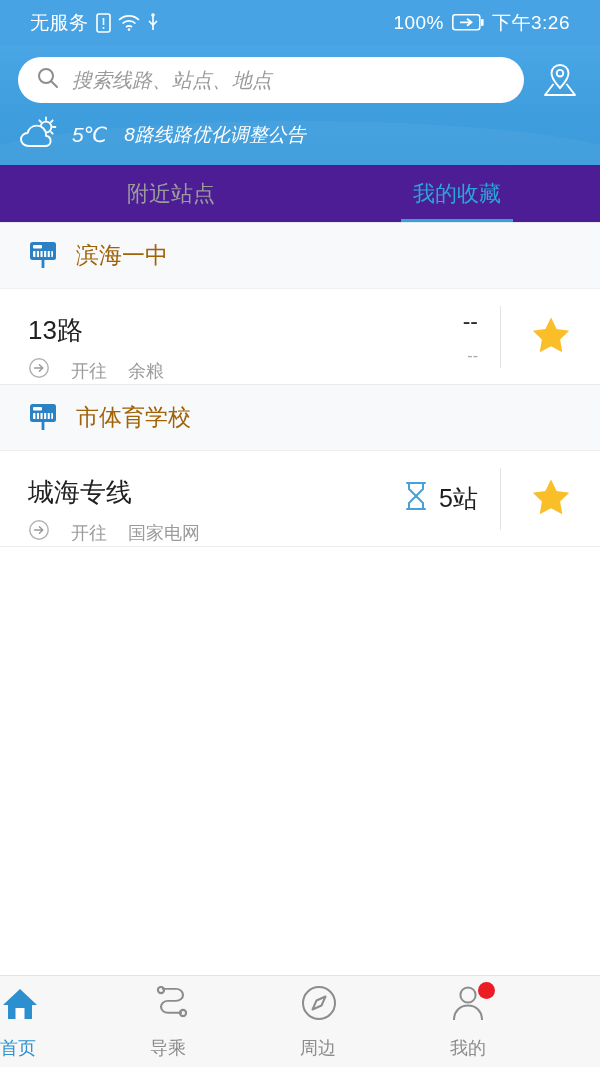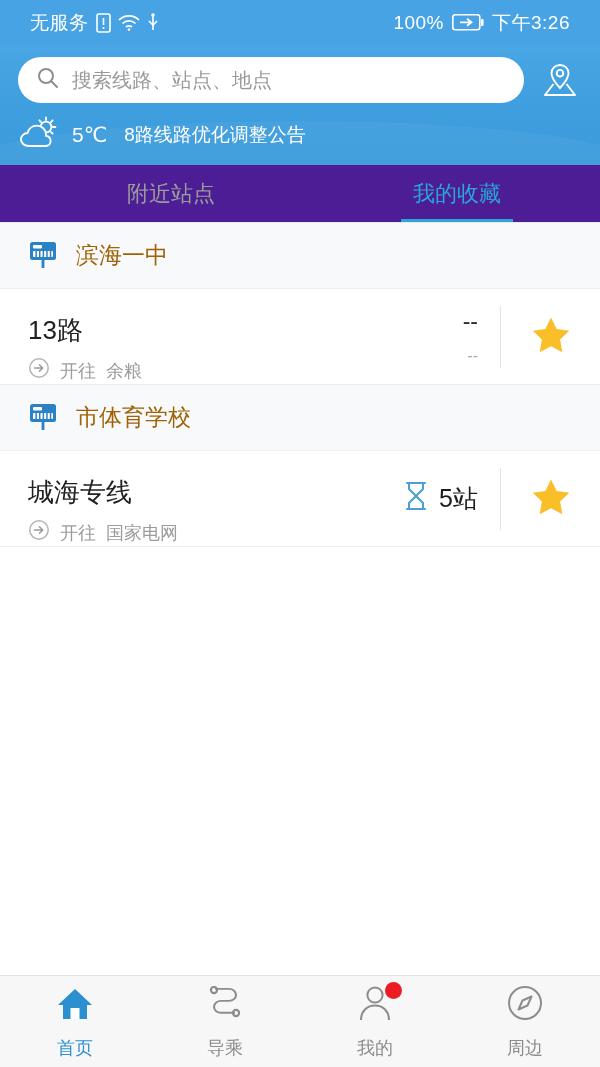--- a/index.html
+++ b/index.html
@@ -18,21 +18,21 @@
     padding:0 30px;font-size:19px;
   }
   .sb-left{display:flex;align-items:center;gap:7px;}
   .sb-right{display:flex;align-items:center;gap:8px;}
   .sb-text{font-size:19px;letter-spacing:.5px;}
   .sb-icon{display:inline-flex;align-items:center;}
 
   
   .header{
     background:linear-gradient(180deg,#4aa6e5 0%,#3f9ede 55%,#3b9adb 100%);
-    padding:12px 18px 0 18px;height:120px;position:relative;overflow:hidden;
+    padding:12px 18px 0 18px;height:120px;position:relative;overflow:hidden;font-style:italic;
   }
   .header:after{
     content:"";position:absolute;left:-40px;right:-40px;bottom:-46px;height:90px;
     border-radius:50%;background:rgba(255,255,255,.045);
   }
   .search-row{display:flex;align-items:center;gap:14px;position:relative;z-index:2;}
   .search-box{
     flex:1;height:46px;background:#ffffff;border-radius:23px;
     display:flex;align-items:center;padding:0 18px;gap:12px;
   }
@@ -69,40 +69,40 @@
     padding:0 0 0 26px;gap:16px;border-bottom:1px solid #efefef;
   }
   .station-name{font-size:23px;color:#a16207;}
 
   .route-row{
     display:flex;align-items:center;background:#ffffff;
     border-bottom:1px solid #ececec;height:96px;padding-left:28px;
   }
   .route-main{flex:1;display:flex;flex-direction:column;justify-content:center;gap:9px;}
   .route-name{font-size:26px;color:#212121;margin-top:24px;}
-  .route-dir{display:flex;align-items:center;gap:10px;font-size:18px;color:#9b9b9b;}
+  .route-dir{display:flex;align-items:center;gap:21px;font-size:18px;color:#9b9b9b;}
   .route-status{
     width:150px;display:flex;flex-direction:column;align-items:flex-end;
     justify-content:center;gap:12px;padding-right:22px;
   }
   .status-top{display:flex;align-items:center;gap:10px;font-size:25px;color:#1d1d1d;}
   .status-top.dim{color:#2c2c2c;font-size:23px;}
   .status-sub{font-size:16px;color:#a9a9a9;}
   .fav-cell{
     width:100px;display:flex;align-items:center;justify-content:center;
     border-left:1px solid #e4e4e4;height:62px;
   }
 
   
   .tabbar{
     position:absolute;left:0;right:0;bottom:0;height:92px;background:#f7f7f7;
     border-top:1px solid #e2e2e2;display:flex;
   }
   .nav{
-    flex:1;display:flex;flex-direction:column;align-items:center;
+    flex:1;display:flex;flex-direction:column;align-items:flex-start;
     justify-content:center;gap:14px;color:#8c8c8c;font-size:18px;position:relative;
   }
   .nav.active{color:#2b8fd0;}
   .nav-ico{height:38px;display:flex;align-items:flex-end;justify-content:center;position:relative;}
   .badge{
     position:absolute;top:-2px;right:-9px;width:17px;height:17px;
     border-radius:50%;background:#ec1c24;
   }
 </style>
 </head>
@@ -314,32 +314,32 @@
           <path d="M12 7 L26 7 A7 7 0 0 1 26 21 L18 21 A7 7 0 0 0 18 35 L32 35" fill="none" stroke="#8c8c8c" stroke-width="2.1" transform="translate(0,-3) scale(1,0.85)"></path>
           <circle cx="11" cy="4" r="3.1" fill="none" stroke="#8c8c8c" stroke-width="2.1"></circle>
           <circle cx="33" cy="27" r="3.1" fill="none" stroke="#8c8c8c" stroke-width="2.1"></circle>
         </svg>
     </span>
     <span>导乘</span>
   </div>
 
   <div class="nav">
     <span class="nav-ico">
+      <svg width="38" height="38" viewBox="0 0 38 38">
+          <circle cx="19" cy="19" r="16" fill="none" stroke="#8c8c8c" stroke-width="2"></circle>
+          <path d="M25.5 12.5 L16.5 16.5 L12.5 25.5 L21.5 21.5 Z" fill="none" stroke="#8c8c8c" stroke-width="2" stroke-linejoin="round"></path>
+        </svg>
+    </span>
+    <span>周边</span>
+  </div>
+
+  <div class="nav">
+    <span class="nav-ico">
       <svg width="36" height="38" viewBox="0 0 36 38">
           <circle cx="18" cy="11" r="7.6" fill="none" stroke="#8c8c8c" stroke-width="2"></circle>
           <path d="M4 36 C4 26.5 10.5 21.5 18 21.5 C25.5 21.5 32 26.5 32 36" fill="none" stroke="#8c8c8c" stroke-width="2"></path>
         </svg>
       <span class="badge"></span>
     </span>
     <span>我的</span>
   </div>
 
-  <div class="nav">
-    <span class="nav-ico">
-      <svg width="38" height="38" viewBox="0 0 38 38">
-          <circle cx="19" cy="19" r="16" fill="none" stroke="#8c8c8c" stroke-width="2"></circle>
-          <path d="M25.5 12.5 L16.5 16.5 L12.5 25.5 L21.5 21.5 Z" fill="none" stroke="#8c8c8c" stroke-width="2" stroke-linejoin="round"></path>
-        </svg>
-    </span>
-    <span>周边</span>
-  </div>
-
 </div>
 
 </body></html>

